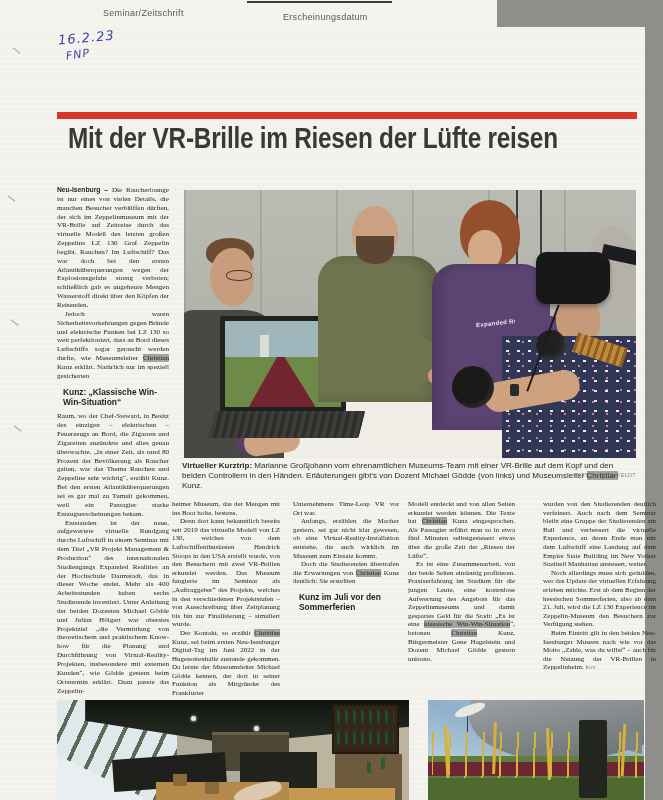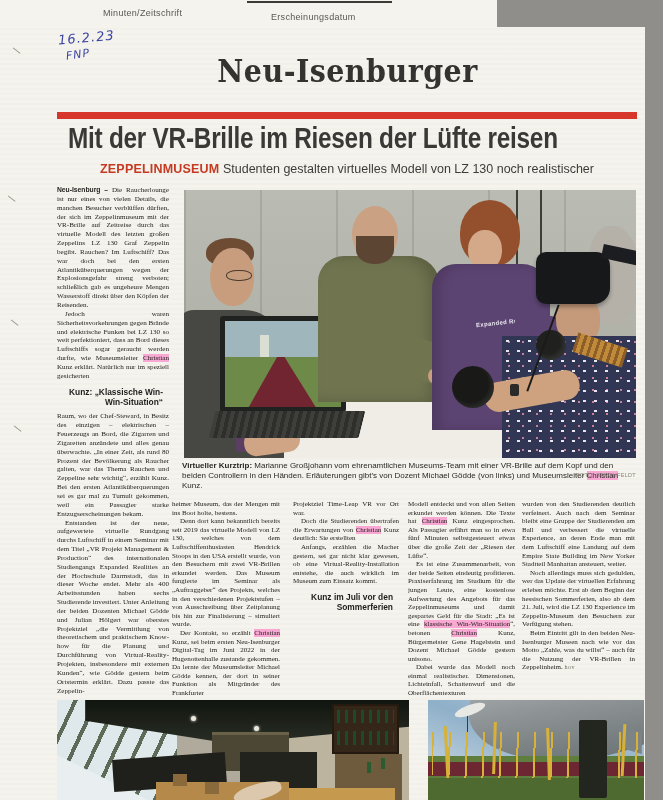--- a/index.html
+++ b/index.html
@@ -7,21 +7,21 @@
   .abs{position:absolute;}
   #stage{position:relative;width:663px;height:800px;background:#8f8e8a;overflow:hidden;
          font-family:"Liberation Serif",serif;}
   
   #sheet-top{left:0;top:0;width:497px;height:27px;background:#f5f3ed;}
   #sheet-main{left:0;top:27px;width:645px;height:773px;background:#f5f3ed;
     background-image:repeating-linear-gradient(0deg,rgba(60,50,30,.015) 0 2px,transparent 2px 5px);}
   
   .form-label{color:#5a5852;font:9px/10px "Liberation Sans",sans-serif;letter-spacing:.3px;}
   #form-label-1{left:103px;top:8px;}
-  #form-label-2{left:271px;top:12px;}
+  #form-label-2{left:283px;top:12px;}
   #form-line{left:247px;top:1px;width:145px;height:2px;background:#3a3a36;}
   
   .hand{color:#3a46a3;font-family:"DejaVu Sans",sans-serif;font-style:italic;}
   #hw-date{left:58px;top:30px;font-size:13px;transform:rotate(-5deg);letter-spacing:1px;}
   #hw-src{left:66px;top:48px;font-size:11px;transform:rotate(-8deg);letter-spacing:1px;}
   .pencil{width:9px;height:1.4px;background:#a29d92;transform:rotate(38deg);}
   
   #masthead-title{left:57px;top:54px;width:580px;text-align:center;color:#34332f;}
   #masthead-title span{display:inline-block;font:bold 31px/34px "DejaVu Serif",serif;
     transform:scaleX(.92);letter-spacing:.5px;}
@@ -35,27 +35,27 @@
   #kickerline{left:57px;top:162px;width:580px;text-align:center;
     font:12.5px/15px "Liberation Sans",sans-serif;color:#3d3c3a;}
   #kickerline .kicker{color:#c43a22;font-weight:bold;letter-spacing:.2px;}
   
   .col{color:#262420;text-align:justify;overflow:hidden;
     font:7px/8.6px "Liberation Serif",serif;hyphens:auto;}
   #col-0{left:57px;top:186px;width:112px;height:510px;font-size:7.1px;line-height:8.85px;}
   #col-1{left:172px;top:500px;width:108px;height:198px;}
   #col-2{left:293px;top:500px;width:106px;height:198px;}
   #col-3{left:408px;top:500px;width:107px;height:198px;}
-  #col-4{left:522px;top:500px;width:113px;height:198px;}
+  #col-4{left:543px;top:500px;width:113px;height:198px;}
   .para{margin:0;}
   .para.ind{text-indent:8px;}
   .lead{font-family:"Liberation Sans",sans-serif;font-weight:bold;font-size:.95em;}
-  .col-subhead{font:bold 8.4px/10.4px "Liberation Sans",sans-serif;text-align:right;
+  .col-subhead{font:bold 8.4px/10.4px "Liberation Sans",sans-serif;text-align:left;
     margin:6px 6px 5px;color:#1f1e1c;}
-  .hl{background:#f9a8d4;}
+  .hl{background:#a3a3a3;}
   .sign{color:#6e6a62;font-size:6px;letter-spacing:.5px;}
   
   #caption{left:182px;top:461px;width:454px;font:8px/10.2px "Liberation Sans",sans-serif;color:#2a2824;}
   .cap-lead{font-weight:bold;text-align:center;}
   #photo-credit{right:27px;top:472px;font:5.5px/6px "Liberation Sans",sans-serif;
     color:#8a867c;letter-spacing:.3px;}
   
   #main-photo{left:184px;top:190px;width:452px;height:268px;overflow:hidden;
     background:linear-gradient(180deg,#babcb4 0%,#b0b2a8 60%,#a8aaa0 100%);}
   #main-photo .seams{left:0;top:0;width:100%;height:100%;
@@ -148,60 +148,55 @@
 </style>
 </head>
 <body>
 
 <div id="stage">
 
   <div id="sheet-main" class="abs"></div>
   <div id="sheet-top" class="abs"></div>
 
   <div id="form-line" class="abs"></div>
-  <span id="form-label-1" class="abs form-label">Minuten/Zeitschrift</span>
+  <span id="form-label-1" class="abs form-label">Seminar/Zeitschrift</span>
   <span id="form-label-2" class="abs form-label">Erscheinungsdatum</span>
 
   <span id="hw-date" class="abs hand">16.2.23</span>
   <span id="hw-src" class="abs hand">FNP</span>
   <div class="abs pencil" style="left:12px;top:50px;"></div>
   <div class="abs pencil" style="left:7px;top:198px;"></div>
   <div class="abs pencil" style="left:10px;top:322px;"></div>
   <div class="abs pencil" style="left:13px;top:428px;"></div>
 
-  <div id="masthead-title" class="abs"><span>Neu-Isenburger</span></div>
   <div id="red-rule" class="abs"></div>
 
   <div id="headline" class="abs"><span>Mit der VR-Brille im Riesen der Lüfte reisen</span></div>
-  <div id="kickerline" class="abs">
-    <span class="kicker">ZEPPELINMUSEUM</span><span> Studenten gestalten virtuelles Modell von LZ 130 noch realistischer</span>
-  </div>
 
   <div id="col-0" class="abs col">
       <p class="para"><span class="lead">Neu-Isenburg –</span> Die Raucherlounge ist nur eines von vielen Details, die manchen Besucher verblüffen dürften, der sich im Zeppelinmuseum mit der VR-Brille auf Zeitreise durch das virtuelle Modell des letzten großen Zeppelins LZ 130 Graf Zeppelin begibt. Rauchen? Im Luftschiff? Das war doch bei den ersten Atlantiküberquerungen wegen der Explosionsgefahr streng verboten; schließlich gab es ungeheure Mengen Wasserstoff direkt über den Köpfen der Reisenden.</p>
       <p class="para ind">Jedoch waren Sicherheitsvorkehrungen gegen Brände und elektrische Funken bei LZ 130 so weit perfektioniert, dass an Bord dieses Luftschiffs sogar geraucht werden durfte, wie Museumsleiter <span class="hl">Christian</span> Kunz erklärt. Natürlich nur im speziell gesicherten</p>
       <div class="col-subhead">Kunz: „Klassische Win-Win-Situation“</div>
       <p class="para">Raum, wo der Chef-Steward, in Besitz des einzigen – elektrischen – Feuerzeugs an Bord, die Zigarren und Zigaretten anzündete und alles genau überwachte. „In einer Zeit, als rund 80 Prozent der Bevölkerung als Raucher galten, war das Thema Rauchen und Zeppeline sehr wichtig“, erzählt Kunz. Bei den ersten Atlantiküberquerungen sei es gar mal zu Tumult gekommen, weil ein Passagier starke Entzugserscheinungen bekam.</p>
       <p class="para ind">Entstanden ist der neue, aufgewertete virtuelle Rundgang durchs Luftschiff in einem Seminar mit dem Titel „VR Projekt Management &amp; Production“ des internationalen Studiengangs Expanded Realities an der Hochschule Darmstadt, das in dieser Woche endet. Mehr als 400 Arbeitsstunden haben sechs Studierende investiert. Unter Anleitung der beiden Dozenten Michael Gödde und Julian Hölgert war oberstes Projektziel „die Vermittlung von theoretischem und praktischem Know-how für die Planung und Durchführung von Virtual-Reality-Projekten, insbesondere mit externen Kunden“, wie Gödde gestern beim Ortstermin erklärt. Dazu passte das Zeppelin-</p>
     </div>
   <div id="col-1" class="abs col">
       <p class="para">heimer Museum, das der Mengen mit ins Boot holte, bestens.</p>
       <p class="para ind">Denn dort kann bekanntlich bereits seit 2019 das virtuelle Modell von LZ 130, welches von dem Luftschiffenthusiasten Hendrick Stoops in den USA erstellt wurde, von den Besuchern mit zwei VR-Brillen erkundet werden. Das Museum fungierte im Seminar als „Auftraggeber“ des Projekts, welches in den verschiedenen Projektstufen – von Ausschreibung über Zeitplanung bis hin zur Finalisierung – simuliert wurde.</p>
       <p class="para ind">Der Kontakt, so erzählt <span class="hl">Christian</span> Kunz, sei beim ersten Neu-Isenburger Digital-Tag im Juni 2022 in der Hugenottenhalle zustande gekommen. Da lernte der Museumsleiter Michael Gödde kennen, der dort in seiner Funktion als Mitgründer des Frankfurter</p>
     </div>
   <div id="col-2" class="abs col">
-      <p class="para">Projektziel Time-Leap VR vor Ort war.</p>
+      <p class="para">Unternehmens Time-Leap VR vor Ort war.</p>
+      <p class="para ind">Anfangs, erzählen die Macher gestern, sei gar nicht klar gewesen, ob eine Virtual-Reality-Installation entstehe, die auch wirklich im Museum zum Einsatz kommt.</p>
       <p class="para ind">Doch die Studierenden übertrafen die Erwartungen von <span class="hl">Christian</span> Kunz deutlich: Sie erstellten</p>
-      <p class="para ind">Anfangs, erzählen die Macher gestern, sei gar nicht klar gewesen, ob eine Virtual-Reality-Installation entstehe, die auch wirklich im Museum zum Einsatz kommt.</p>
       <div class="col-subhead">Kunz im Juli vor den Sommerferien</div>
     </div>
   <div id="col-3" class="abs col">
       <p class="para">Modell entdeckt und von allen Seiten erkundet werden können. Die Texte hat <span class="hl">Christian</span> Kunz eingesprochen. Als Passagier erfährt man so in etwa fünf Minuten selbstgesteuert etwas über die große Zeit der „Riesen der Lüfte“.</p>
       <p class="para ind">Es ist eine Zusammenarbeit, von der beide Seiten eindeutig profitieren. Praxiserfahrung im Studium für die jungen Leute, eine kostenlose Aufwertung des Angebots für das Zeppelinmuseums und damit gespartes Geld für die Stadt: „Es ist eine <span class="hl">klassische Win-Win-Situation</span>“, betonen <span class="hl">Christian</span> Kunz, Bürgermeister Gene Hagelstein und Dozent Michael Gödde gestern unisono.</p>
-      <p class="para ind">Dabei wurde das Modell noch einmal realistischer. Dimensionen, Lichteinfall, Schattenwurf und die Oberflächentexturen</p>
     </div>
   <div id="col-4" class="abs col">
       <p class="para">wurden von den Studierenden deutlich verfeinert. Auch nach dem Seminar bleibt eine Gruppe der Studierenden am Ball und verbessert die virtuelle Experience, an deren Ende man mit dem Luftschiff eine Landung auf dem Empire State Building im New Yorker Stadtteil Manhattan ansteuert, weiter.</p>
       <p class="para ind">Noch allerdings muss sich gedulden, wer das Update der virtuellen Erfahrung erleben möchte. Erst ab dem Beginn der hessischen Sommerferien, also ab dem 21. Juli, wird die LZ 130 Experience im Zeppelin-Museum den Besuchern zur Verfügung stehen.</p>
       <p class="para ind">Beim Eintritt gilt in den beiden Neu-Isenburger Museen nach wie vor das Motto „Zahle, was du willst“ – auch für die Nutzung der VR-Brillen in Zeppelinheim. <span class="sign">hov</span></p>
     </div>
 
   <div id="main-photo" class="abs">
     <div class="abs seams"></div>
     <div class="abs cable" style="left:332px;top:0;height:80px;"></div>

